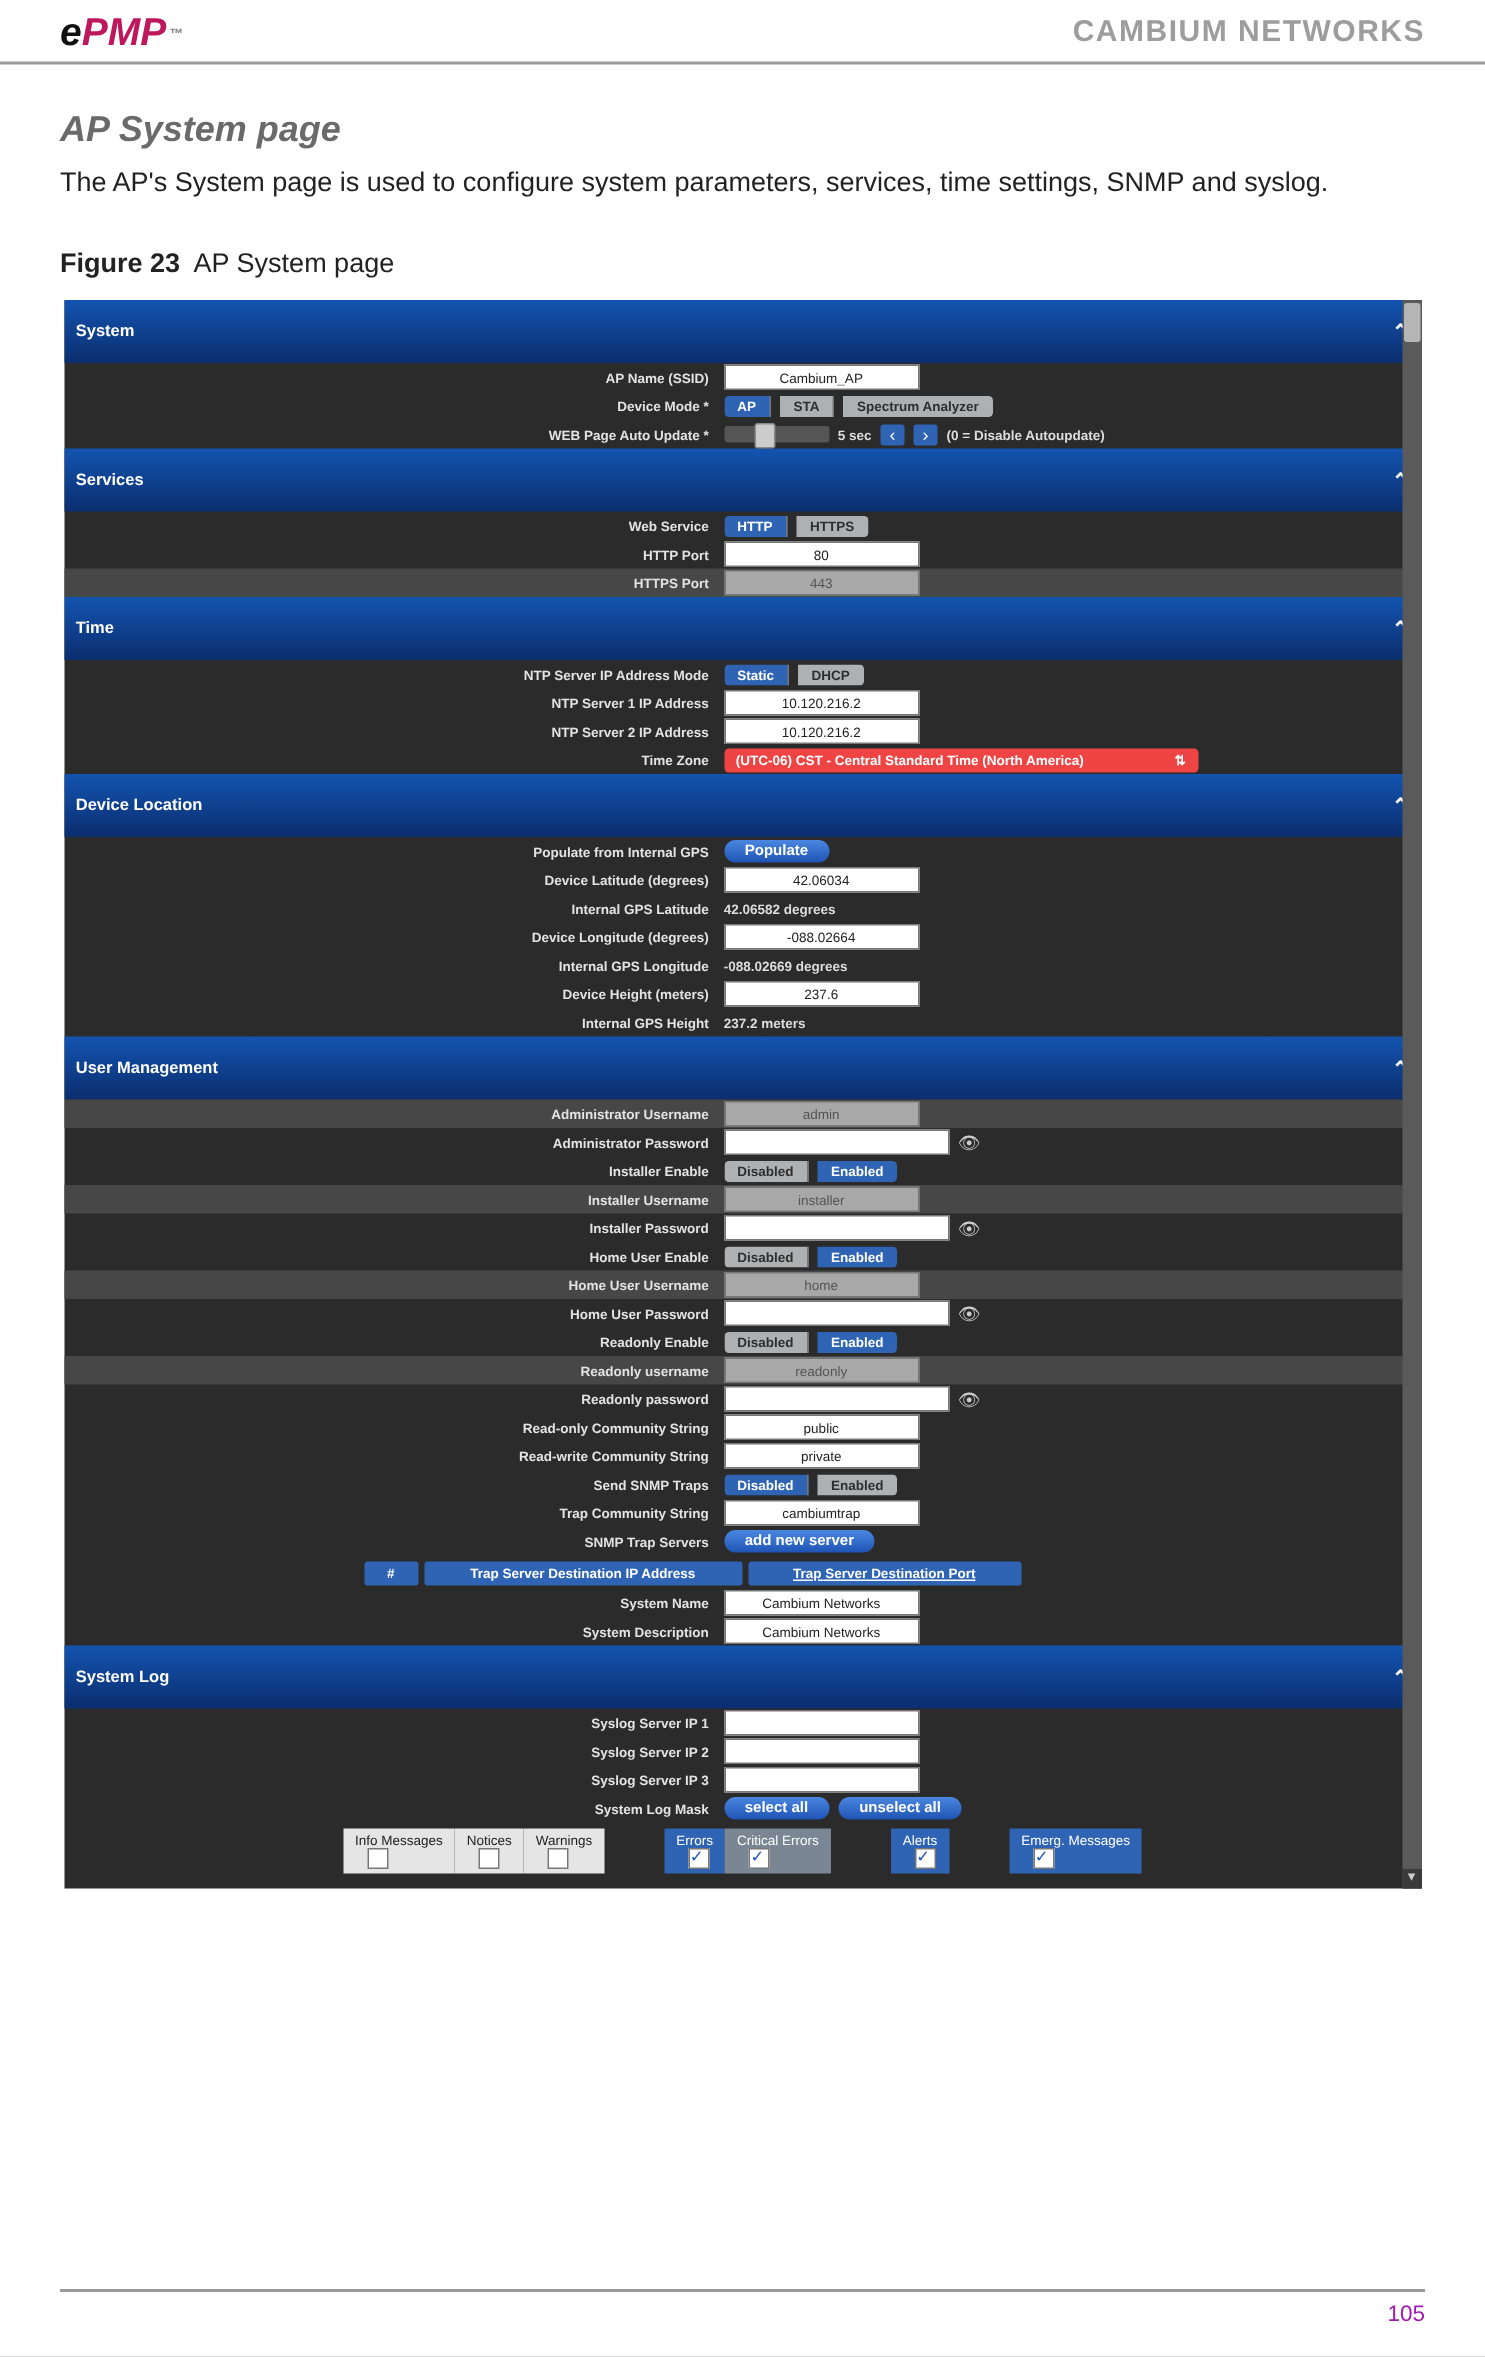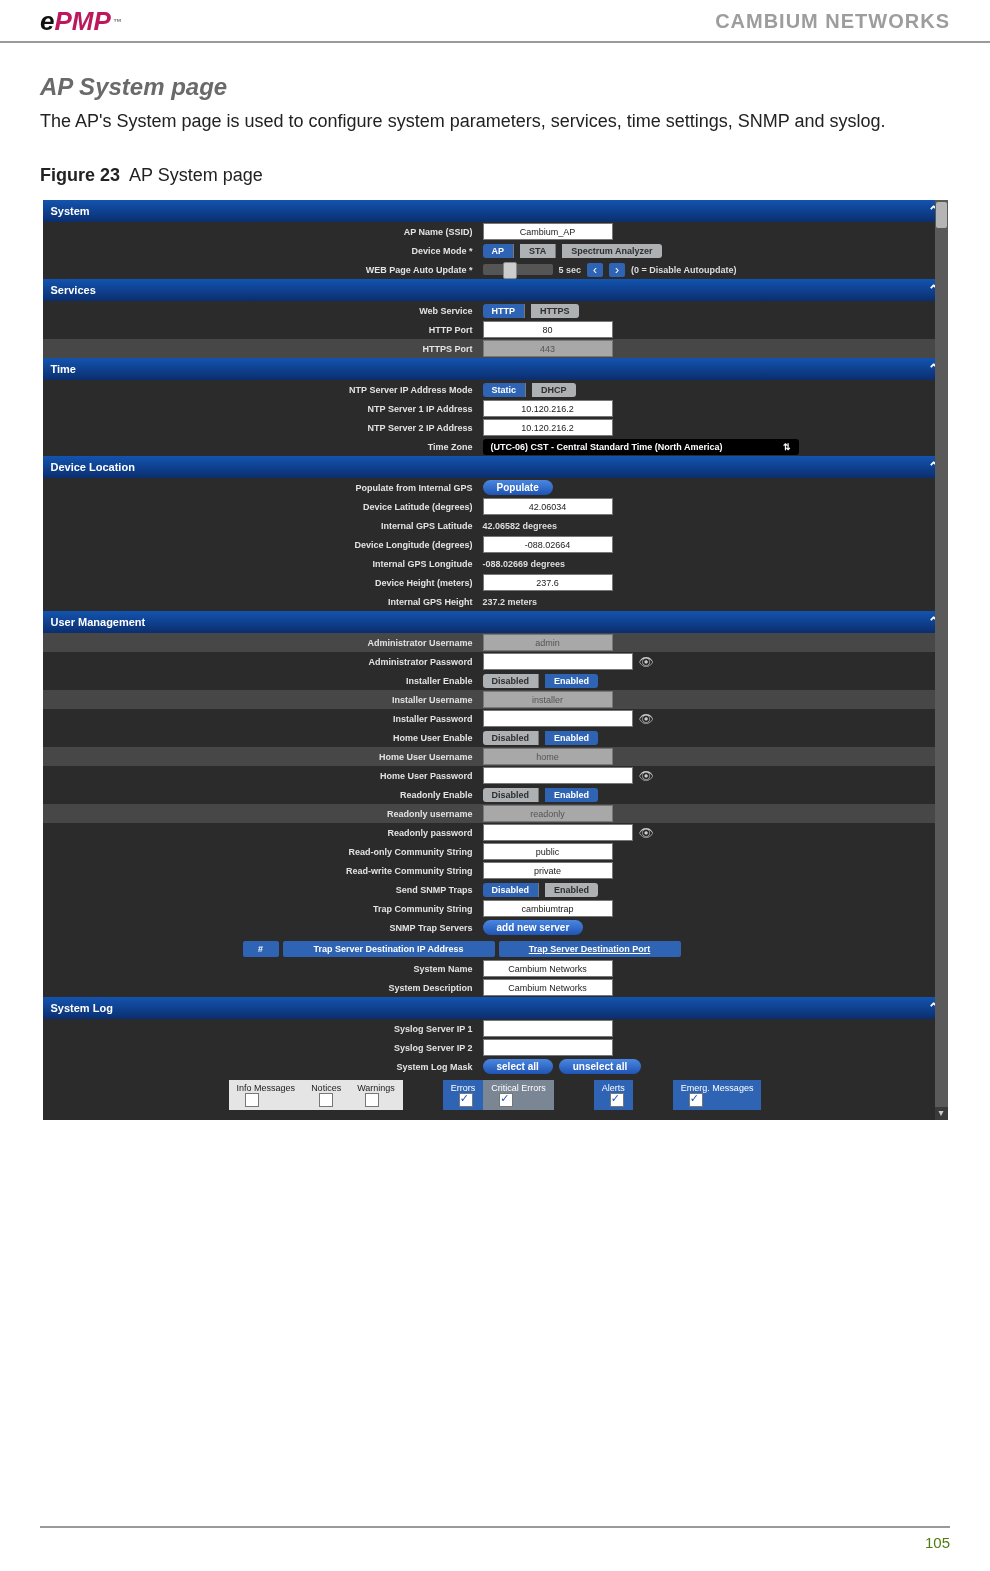--- a/index.html
+++ b/index.html
@@ -12,51 +12,51 @@
   .company{color:#9d9d9d;font-size:20px;font-weight:bold;letter-spacing:1px;}
   .doc-body{padding:18px 40px 0 40px;}
   h2.page-title{color:#6a6a6a;font-style:italic;font-size:24px;margin:12px 0 8px 0;font-weight:bold;}
   .intro{font-size:18px;color:#222;margin-bottom:32px;line-height:1.35;}
   .fig-label{font-size:18px;margin-bottom:14px;}
   .fig-label b{font-weight:bold;}
   .ui-shell{background:#2b2b2b;width:905px;margin:0 auto;color:#e5e5e5;font-size:10px;position:relative;padding-bottom:10px;}
   .scrollbar{position:absolute;right:0;top:0;bottom:0;width:13px;background:#5a5a5a;}
   .scroll-thumb{position:absolute;right:1px;top:2px;width:11px;height:26px;background:#b5b5b5;border-radius:2px;}
   .scroll-arrow{position:absolute;right:0;bottom:0;width:13px;height:13px;background:#3a3a3a;color:#ccc;text-align:center;line-height:12px;font-size:10px;}
-  .panel-hdr{background:linear-gradient(#1354b0,#0b2e6e);color:#fff;font-weight:bold;padding:3px 8px;font-size:11px;display:flex;justify-content:space-between;align-items:center;}
+  .panel-hdr{background:linear-gradient(#1354b0,#0b2e6e);color:#fff;font-weight:bold;padding:13px 8px;font-size:11px;display:flex;justify-content:space-between;align-items:center;}
   .chevron{color:#fff;font-size:14px;cursor:pointer;}
   .cfg-row{display:flex;align-items:center;min-height:19px;padding-right:18px;}
   .cfg-label{width:430px;text-align:right;padding-right:10px;color:#e3e3e3;font-size:9px;font-weight:bold;}
   .cfg-ctrl{display:flex;align-items:center;gap:6px;}
   .cfg-row.shaded{background:#474747;}
   .seg{display:flex;border-radius:3px;overflow:hidden;}
   .seg .opt{background:#aeb1b3;color:#2e2e2e;padding:2px 9px;font-size:9px;font-weight:bold;border-right:1px solid #777;}
   .seg .opt:last-child{border-right:none;}
   .seg .opt.sel{background:#2f64b5;color:#fff;}
   input.t{background:#fff;color:#222;border:1px solid #777;padding:1px 4px;font-size:9px;height:13px;width:120px;text-align:center;}
   input.t.w{width:140px;}
   input.t.dim{background:#a8a8a8;color:#555;}
   .slider{display:inline-block;width:70px;height:11px;background:#555;border-radius:2px;position:relative;}
   .slider::after{content:"";position:absolute;left:20px;top:-2px;width:12px;height:15px;background:#ccc;border:1px solid #888;border-radius:2px;}
   .mini-btn{display:inline-flex;align-items:center;justify-content:center;width:16px;height:14px;background:#2f64b5;color:#fff;font-size:12px;border-radius:2px;}
   .btn-blue{background:linear-gradient(#4a87e0,#1f54b5);color:#fff;border:none;border-radius:10px;padding:2px 14px;font-size:10px;font-weight:bold;}
-  .tz-select{background:#000000;color:#fff;border:none;border-radius:3px;padding:3px 8px;font-size:9px;font-weight:bold;width:300px;display:flex;justify-content:space-between;align-items:flex-start;}
+  .tz-select{background:#ef4444;color:#fff;border:none;border-radius:3px;padding:3px 8px;font-size:9px;font-weight:bold;width:300px;display:flex;justify-content:space-between;align-items:flex-start;}
   .static-val{color:#ddd;font-size:9px;font-weight:bold;}
   .eye{color:#ccc;font-size:12px;cursor:pointer;}
   .tbl-hdr{display:flex;margin:4px 0 2px 200px;gap:4px;}
   .tbl-hdr .th{background:#2f64b5;color:#fff;font-size:9px;font-weight:bold;padding:3px 6px;text-align:center;border-radius:2px;}
   .log-cats{display:flex;align-items:center;justify-content:center;gap:0;margin-top:4px;}
   .cat{display:flex;align-items:flex-start;padding:3px 8px;font-size:9px;color:#222;flex-direction:column;}
   .cat.light{background:#e5e5e5;}
   .cat.dark{background:#2f64b5;color:#fff;margin-left:40px;}
   .cat.mid{background:#7a8694;color:#fff;}
   .chk{width:12px;height:12px;margin-left:8px;border:1px solid #777;display:inline-block;position:relative;background:#fff;}
   .chk.on::after{content:"✓";position:absolute;left:0;top:-2px;font-size:11px;color:#1f54b5;}
   .footer{position:absolute;bottom:20px;left:0;right:0;padding:0 40px;}
-  .footer-line{border-top:2px solid #9a9a9a;padding-top:6px;text-align:right;color:#4d7c0f;font-size:15px;}
+  .footer-line{border-top:2px solid #9a9a9a;padding-top:6px;text-align:right;color:#a21caf;font-size:15px;}
 </style>
 </head>
 <body>
 
 <div class="page">
   <div class="topbar">
     <div class="brand">
       <span class="e">e</span>
       <span class="pmp">PMP</span>
       <span class="tm">™</span>
@@ -348,20 +348,26 @@
             <input class="t" style="">
           </div>
       </div>
       <div class="cfg-row">
         <div class="cfg-label">Syslog Server IP 2</div>
         <div class="cfg-ctrl">
             <input class="t" style="">
           </div>
       </div>
       <div class="cfg-row">
+        <div class="cfg-label">Syslog Server IP 3</div>
+        <div class="cfg-ctrl">
+            <input class="t" style="">
+          </div>
+      </div>
+      <div class="cfg-row">
         <div class="cfg-label">System Log Mask</div>
         <div class="cfg-ctrl">
           <button class="btn-blue">select all</button>
           <button class="btn-blue">unselect all</button>
         </div>
       </div>
       <div class="log-cats" id="log-cats">
           <div class="cat light">
             <span>Info Messages</span>
             <span class="chk"></span>

